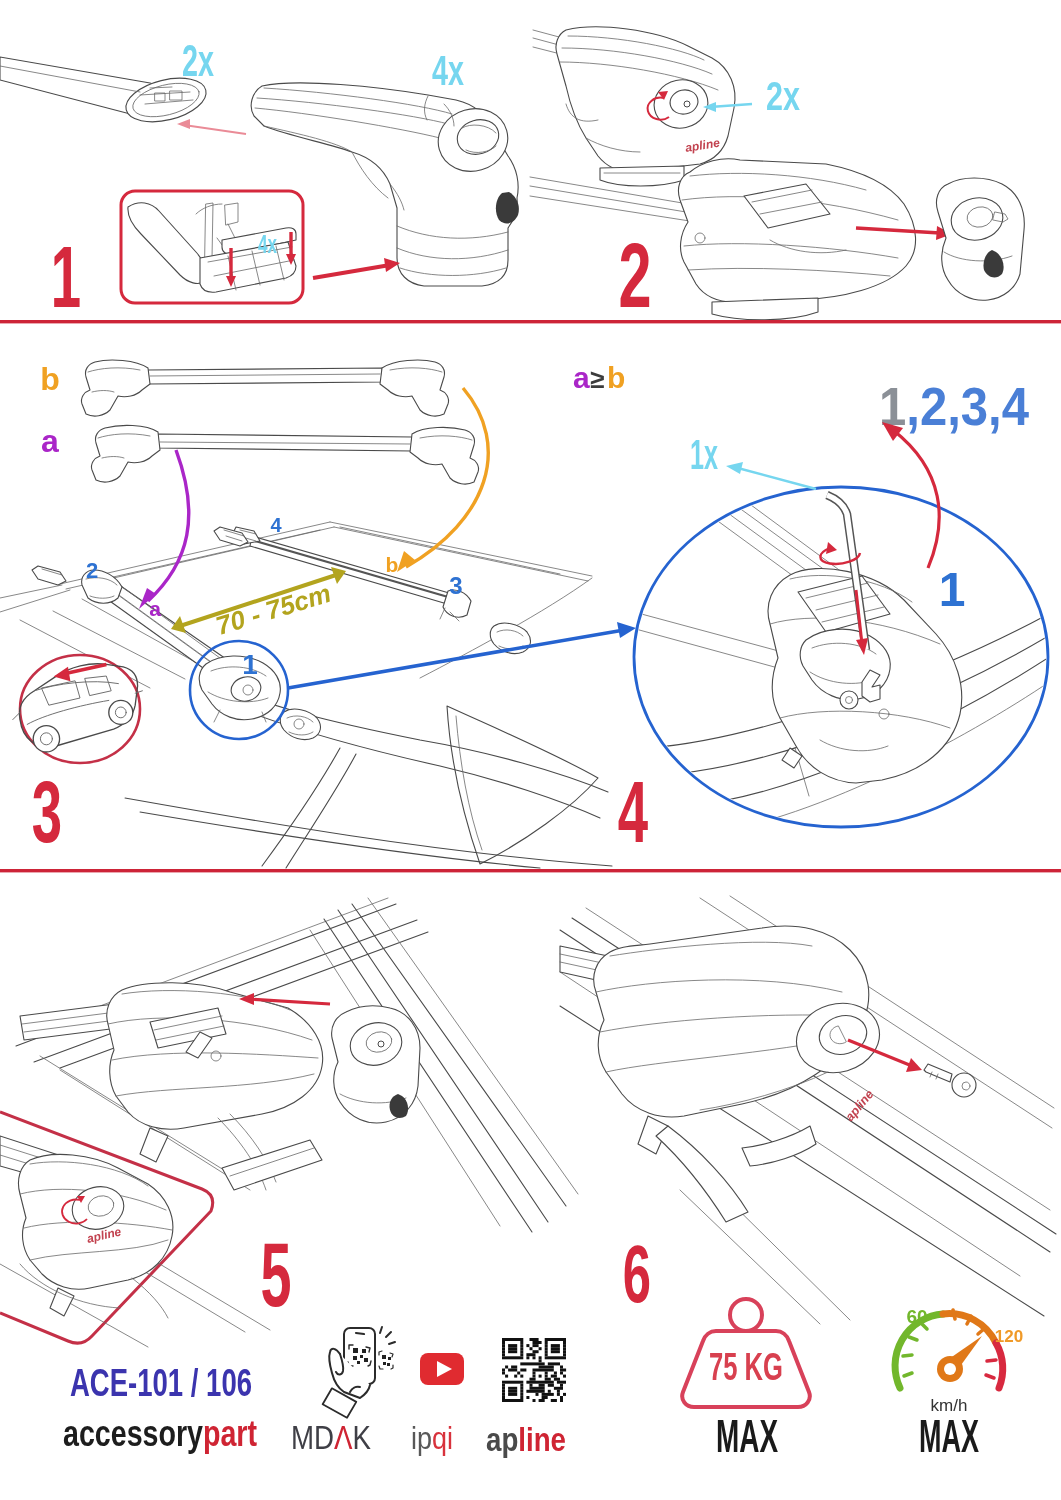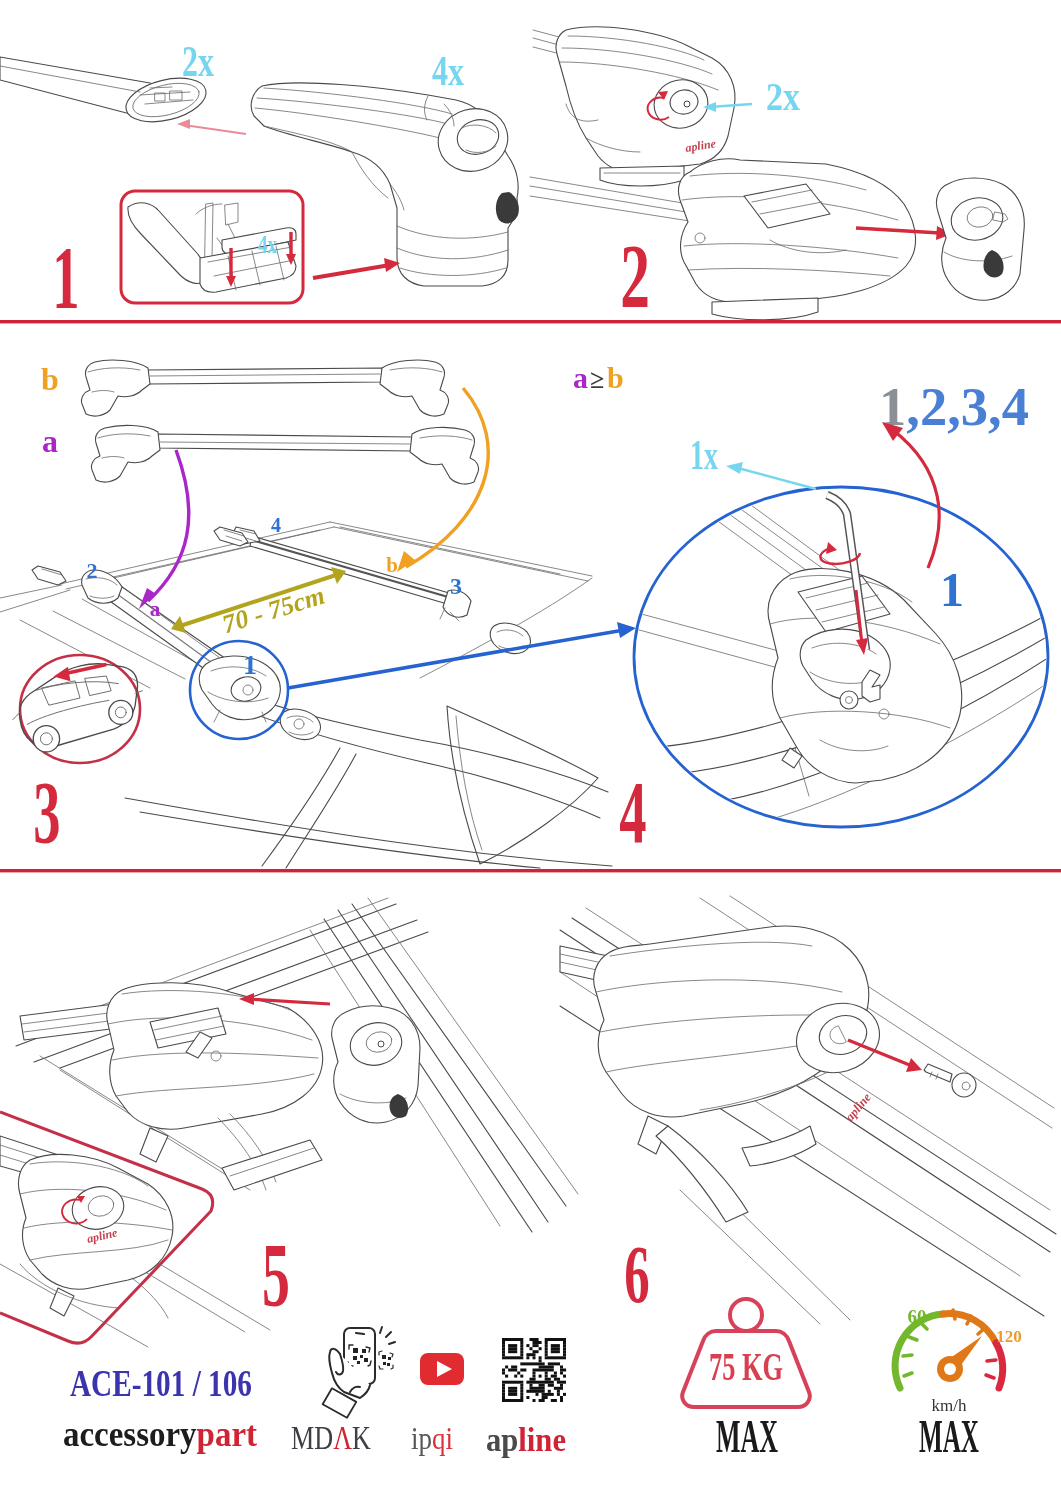--- a/index.html
+++ b/index.html
@@ -1,16 +1,16 @@
 <!DOCTYPE html>
 <html><head>
 <meta charset="utf-8">
 <style>
 html,body{margin:0;padding:0;background:#fff;}
-#page{position:relative;width:1061px;height:1500px;overflow:hidden;background:#fff;font-family:Liberation Serif, serif;}
+#page{position:relative;width:1061px;height:1500px;overflow:hidden;background:#fff;font-family:Liberation Sans, sans-serif;}
 svg{position:absolute;top:0;left:0;}
 .ln{fill:none;stroke:#4a4a4a;stroke-width:1.1;stroke-linecap:round;stroke-linejoin:round;}
 .lnw{fill:#fff;stroke:#4a4a4a;stroke-width:1.1;stroke-linecap:round;stroke-linejoin:round;}
 .lnt{fill:none;stroke:#6a6a6a;stroke-width:0.8;stroke-linecap:round;stroke-linejoin:round;}
 .num{fill:#d5293d;font-weight:bold;}
 .cyan{fill:#76d6ef;font-weight:bold;}
 </style>
 </head>
 <body>
 <div id="page">

